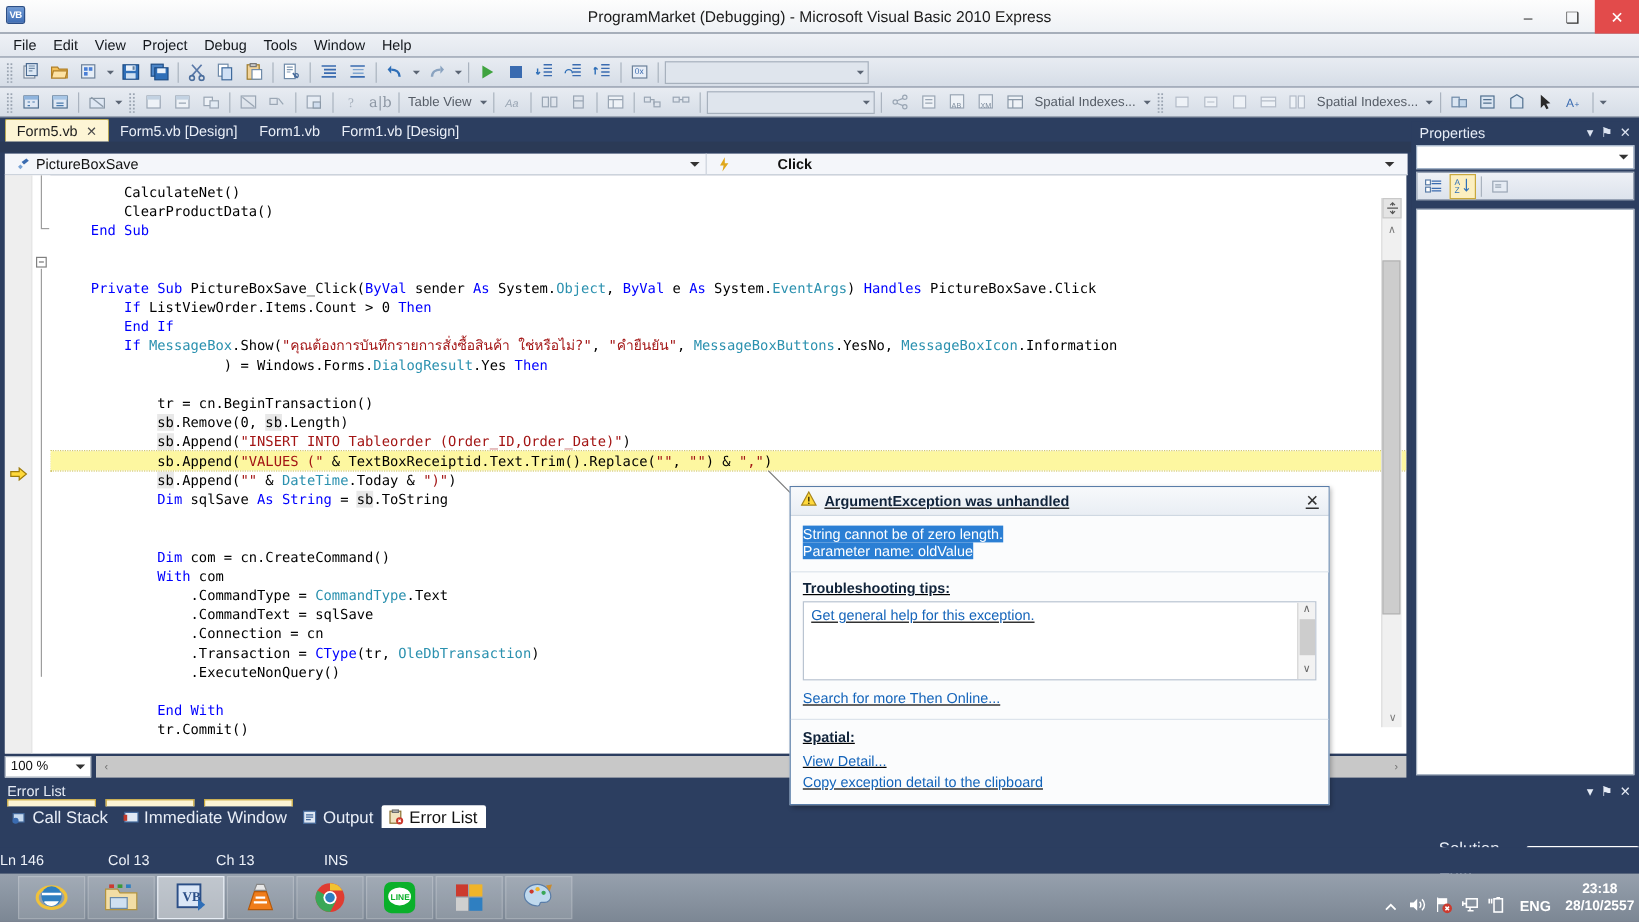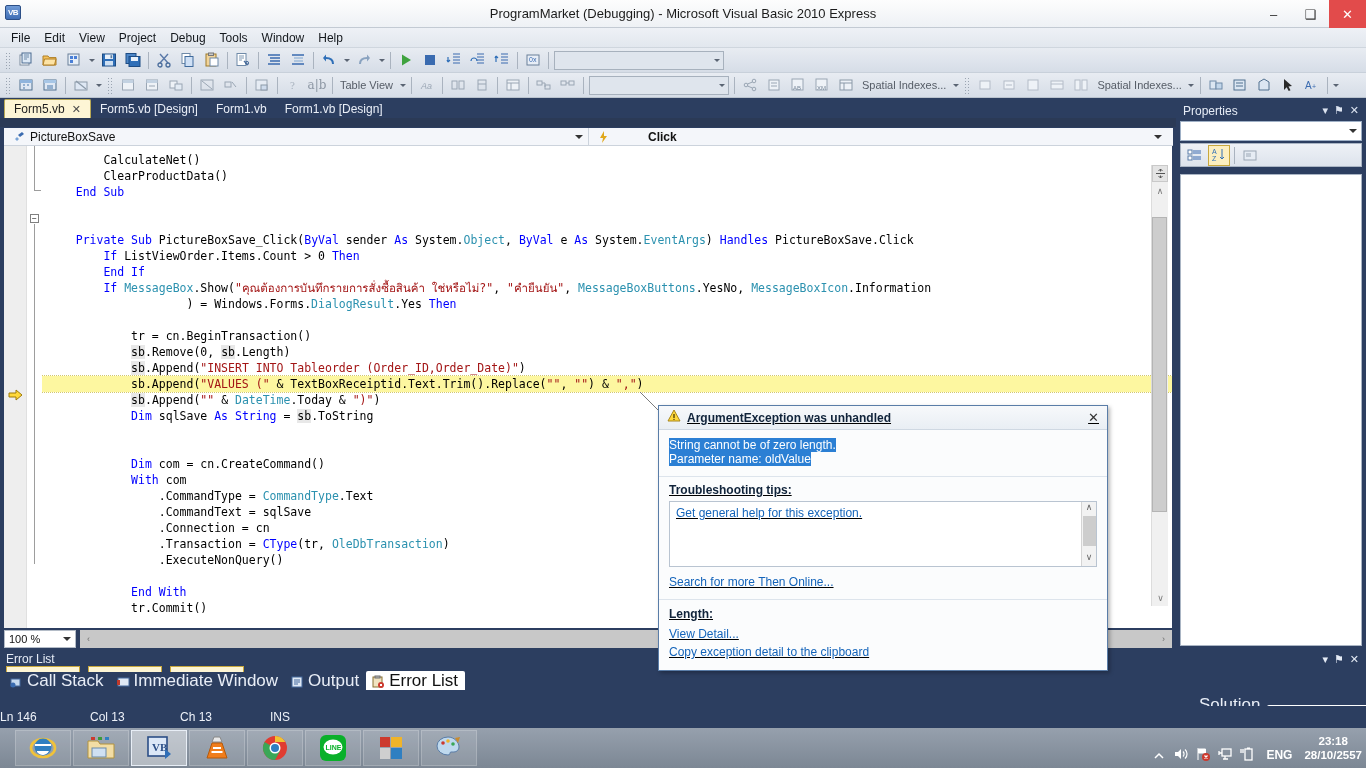--- a/index.html
+++ b/index.html
@@ -227,21 +227,21 @@
 
   
   .dock { position: absolute; left: 0; right: 0; bottom: 52px; top: 650px; background: #2c3e60; }
   .dock-title { height: 18px; display: flex; align-items: center; padding: 0 4px 0 6px; color: #e6ecf6; font-size: 12px; }
   .dock-title .t { flex: 1; }
   .dock-title .b { padding: 0 3px; font-size: 11px; }
   .dock-stubs { position: absolute; left: 6px; top: 16px; display: flex; }
   .stub { height: 6px; width: 74px; border: 1px solid #c9a83d; border-bottom: none;
     background: #fdf5d5; margin-right: 8px; }
   .dock-tabs { position: absolute; left: 4px; top: 21px; display: flex; align-items: center; }
-  .dtab { height: 19px; display: flex; align-items: center; padding: 0 7px 0 5px; color: #e9eef7; font-size: 17px; }
+  .dtab { height: 19px; display: flex; align-items: center; padding: 0 7px 0 5px; color: #e9eef7; font-size: 14px; }
   .dtab.active { background: #fff; color: #111; border-radius: 2px 2px 0 0; }
   .dtab .di { width: 14px; height: 14px; margin-right: 4px; }
 
   
   .statusbar {
     position: absolute; left: 0; right: 0; bottom: 40px; height: 22px;
     background: #2c3e60; display: flex; align-items: center; color: #eef2f9; font-size: 12px;
   }
   .statusbar .ready { padding-left: 10px; flex: 1; }
   .statusbar .cell { width: 90px; }
@@ -746,21 +746,21 @@
     <div class="ex-tipbox">
       <div class="ex-tiplink">Get general help for this exception.</div>
       <div class="ex-tipscroll">
         <div class="a">∧</div>
         <div class="th"></div>
         <div class="a">∨</div>
       </div>
     </div>
     <div class="ex-helplink">Search for more Then Online...</div>
     <div class="ex-actions">
-      <div class="h">Length:</div>
+      <div class="h">Spatial:</div>
       <a href="#">View Detail...</a>
       <a href="#">Copy exception detail to the clipboard</a>
     </div>
   </div>
 
   <div class="props">
     <div class="props-title">
       <span class="t">Properties</span>
       <span class="b">▾</span>
       <span class="b">⚑</span>

